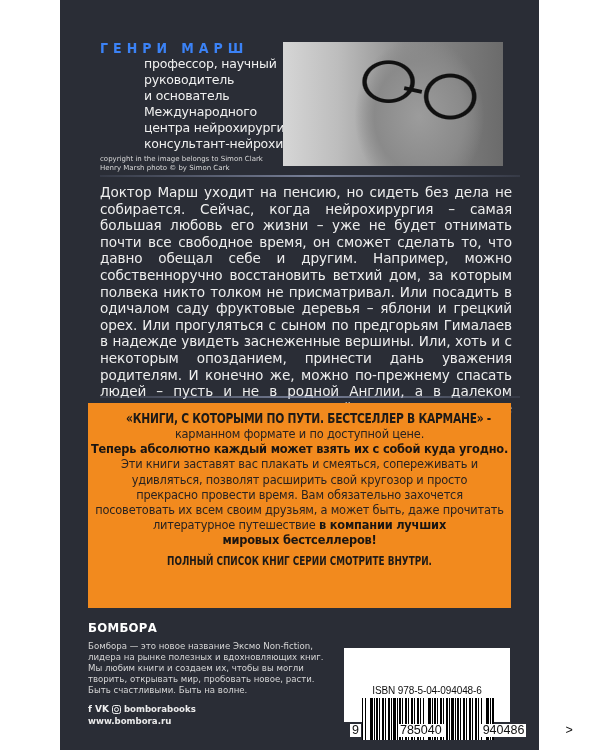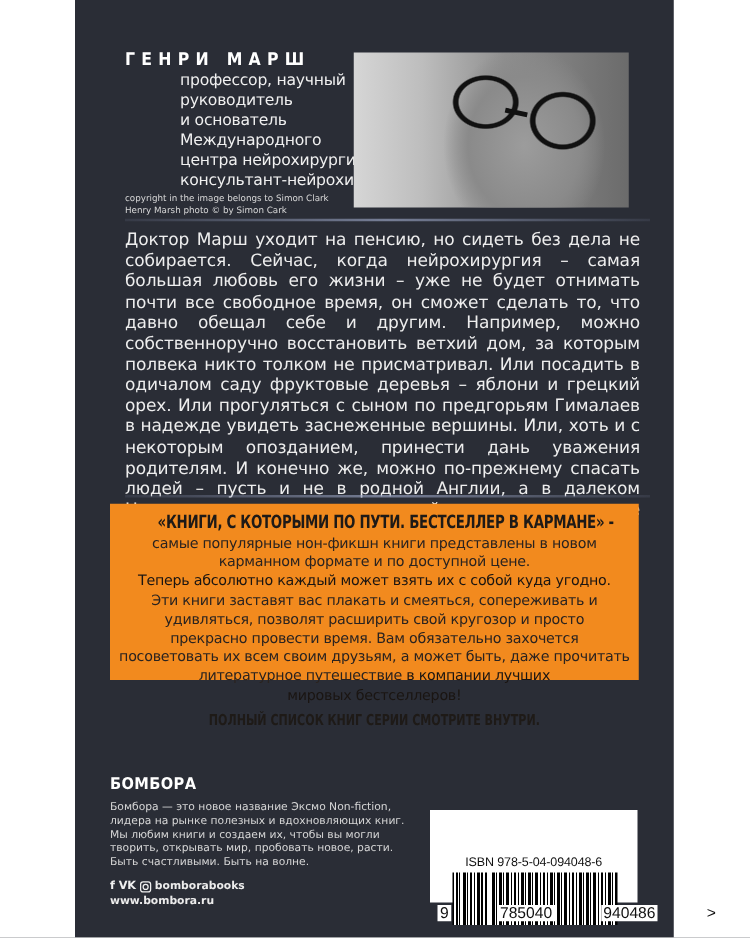--- a/index.html
+++ b/index.html
@@ -11,21 +11,21 @@
     background: #2a2d36;
   }
 
   .author-block {
     position: absolute; left: 40px; top: 40px; width: 180px;
     color: #f2f2f2;
   }
   .author-name {
     font-family: "DejaVu Sans Condensed", "DejaVu Sans", sans-serif;
     font-weight: bold; font-size: 14px; letter-spacing: 5px; line-height: 16px;
-    color: #ffffff;
+    color: #3b82f6;
   }
   .author-bio {
     font-size: 12.5px; line-height: 16px; color: #f0f0f0; letter-spacing: -0.2px;
   }
   .author-bio div { white-space: nowrap; margin-left: 44px; }
   .credit {
     margin-top: 3px; font-size: 7px; line-height: 9px; color: #d8d8d8; white-space: nowrap;
   }
 
   .photo {
@@ -47,31 +47,31 @@
     background: linear-gradient(90deg, rgba(120,130,160,0.15), rgba(150,160,190,0.7), rgba(120,130,160,0.15));
   }
 
   .description {
     position: absolute; left: 40px; top: 184px; width: 412px;
     font-size: 13.6px; line-height: 16.6px; color: #eeeeee;
     text-align: justify; letter-spacing: -0.1px;
   }
 
   .promo {
-    position: absolute; left: 28px; top: 403px; width: 423px; height: 141px;
+    position: absolute; left: 28px; top: 403px; width: 423px; height: 205px;
     background: #f28a1e; text-align: center; color: #2a2320;
     padding-top: 6px;
   }
   .promo-title {
     font-family: "DejaVu Sans Condensed", "DejaVu Sans", sans-serif;
     font-weight: bold; font-size: 14.5px; line-height: 18px; color: #1e1a17;
     letter-spacing: -0.3px; transform: scaleX(0.82); white-space: nowrap;
   }
   .promo-text { font-size: 11.4px; line-height: 15.2px; letter-spacing: -0.2px; }
-  .promo-text b { font-weight: normal; color: #1a1512; }
+  .promo-text b { font-weight: bold; color: #1a1512; }
   .promo-footer {
     margin-top: 4px;
     font-family: "DejaVu Sans Condensed", "DejaVu Sans", sans-serif;
     font-weight: bold; font-size: 12px; line-height: 16px; color: #1e1a17;
     transform: scaleX(0.82); white-space: nowrap;
   }
 
   .publisher {
     position: absolute; left: 28px; top: 620px; width: 260px; color: #e6e6e6;
   }
@@ -145,21 +145,20 @@
 
   <div class="divider" style="top:175px;"></div>
 
   <div class="description">Доктор Марш уходит на пенсию, но сидеть без дела не собирается. Сейчас, когда нейрохирургия – самая большая любовь его жизни – уже не будет отнимать почти все свободное время, он сможет сделать то, что давно обещал себе и другим. Например, можно собственноручно восстановить ветхий дом, за которым полвека никто толком не присматривал. Или посадить в одичалом саду фруктовые деревья – яблони и грецкий орех. Или прогуляться с сыном по предгорьям Гималаев в надежде увидеть заснеженные вершины. Или, хоть и с некоторым опозданием, принести дань уважения родителям. И конечно же, можно по-прежнему спасать людей – пусть и не в родной Англии, а в далеком Непале, где помощь опытного нейрохирурга никогда не будет лишней.</div>
 
   <div class="divider" style="top:396px;"></div>
 
   <div class="promo">
     <div class="promo-title">«КНИГИ, С КОТОРЫМИ ПО ПУТИ. БЕСТСЕЛЛЕР В КАРМАНЕ» -</div>
     <div class="promo-text">
-      <div>самые популярные нон-фикшн книги представлены в новом</div>
       <div>карманном формате и по доступной цене.</div>
       <div><b>Теперь абсолютно каждый может взять их  с собой куда угодно.</b></div>
       <div>Эти книги  заставят вас плакать и смеяться, сопереживать и</div>
       <div>удивляться, позволят расширить свой кругозор и  просто</div>
       <div>прекрасно провести время. Вам обязательно захочется</div>
       <div>посоветовать их всем своим друзьям, а может быть, даже прочитать</div>
       <div><span>литературное путешествие </span><b>в компании лучших</b></div>
       <div><b>мировых бестселлеров!</b></div>
     </div>
     <div class="promo-footer">ПОЛНЫЙ СПИСОК КНИГ СЕРИИ СМОТРИТЕ ВНУТРИ.</div>

